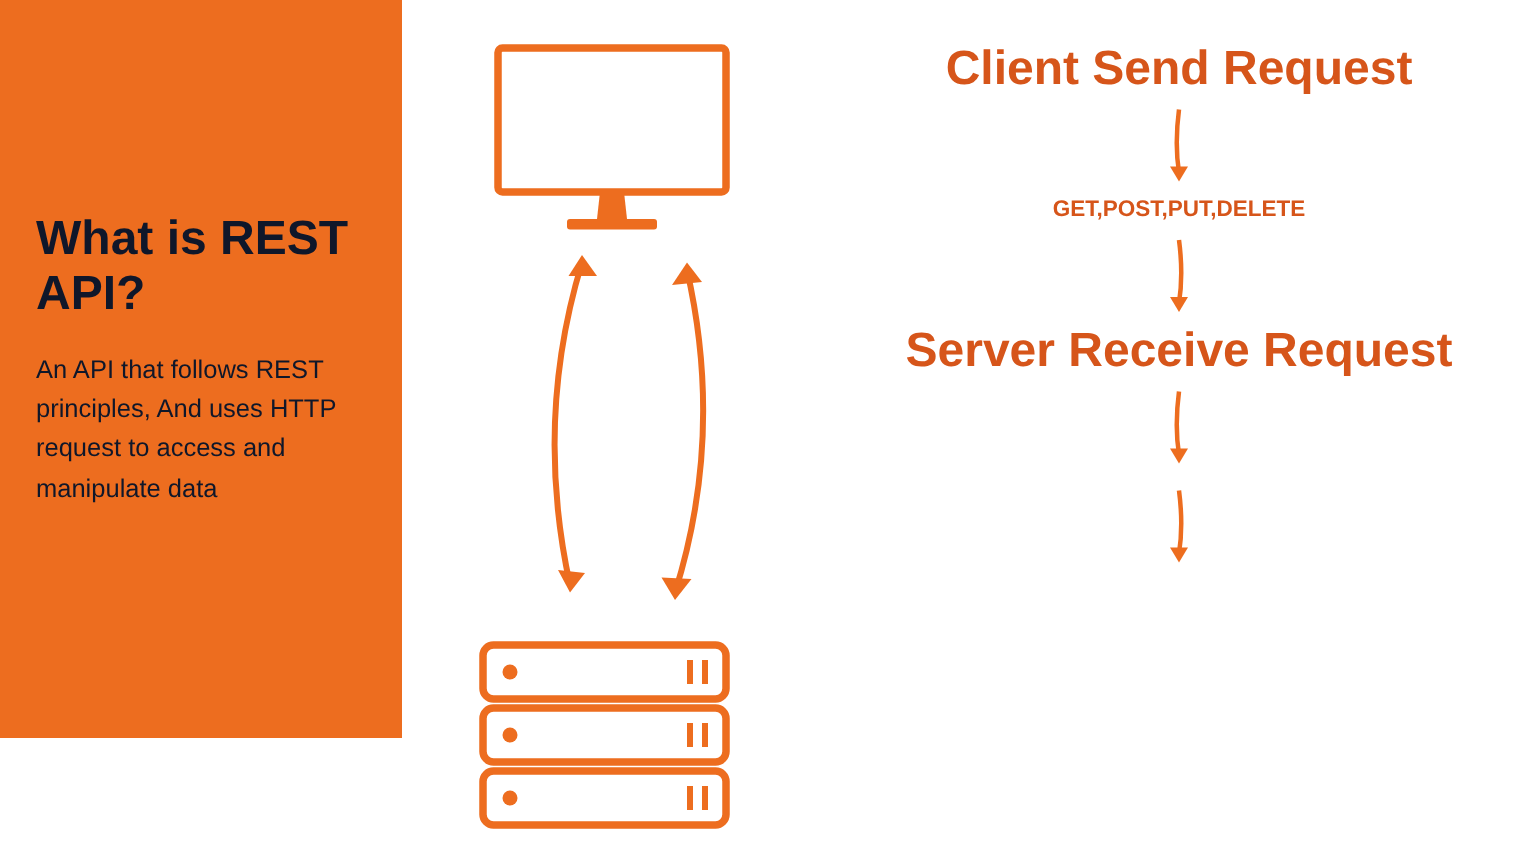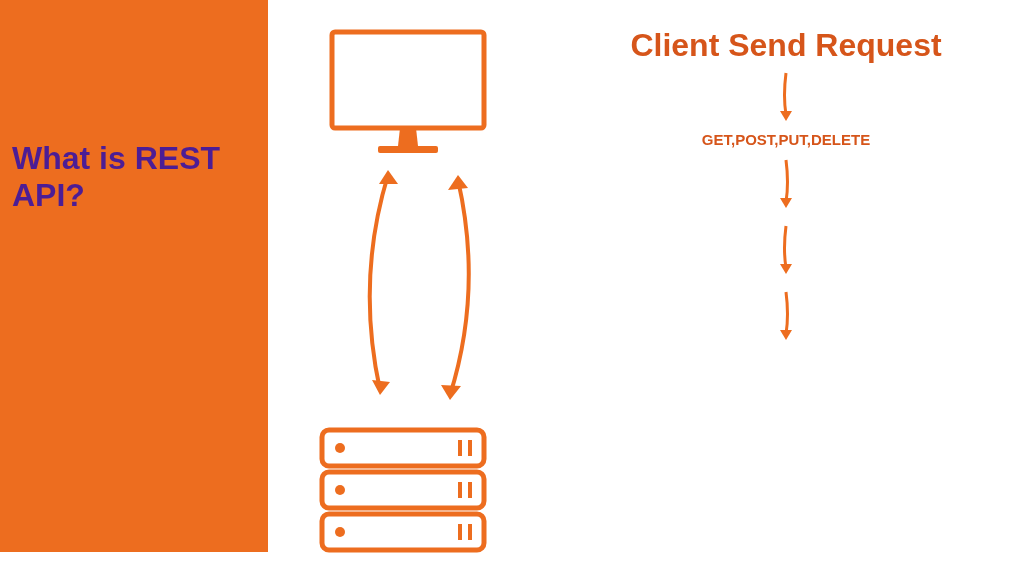--- a/index.html
+++ b/index.html
@@ -5,24 +5,24 @@
     * { margin: 0; padding: 0; box-sizing: border-box; }
     body {
       width: 1024px;
       height: 576px;
       display: flex;
       font-family: Arial, Helvetica, sans-serif;
       overflow: hidden;
     }
     .sidebar {
       width: 268px;
-      height: 552px;
+      height: 492px;
       background: #ed6d1f;
-      color: #4c1d95;
-      padding: 140px 24px 0 12px;
+      color: #0f172a;
+      padding: 140px 24px 0 24px;
     }
     .sidebar h1 {
       font-size: 32px;
       font-weight: 700;
       line-height: 1.15;
       margin-bottom: 20px;
     }
     .sidebar p {
       font-size: 17px;
       font-weight: 400;
@@ -76,20 +76,21 @@
     }
     .flow-arrow {
       margin: 8px 0 6px 0;
     }
   </style>
 </head>
 <body>
 
 <div class="sidebar">
   <h1>What is REST API?</h1>
+  <p>An API that follows REST principles, And uses HTTP request to access and manipulate data</p>
 </div>
 
 <div class="middle">
 
   <svg class="monitor" width="160" height="130" viewBox="0 0 160 130">
     <rect x="4" y="4" width="152" height="96" rx="3" fill="none" stroke="#ed6d1f" stroke-width="5"></rect>
     <path d="M 72 100 L 70 118 L 90 118 L 88 100 Z" fill="#ed6d1f"></path>
     <rect x="50" y="118" width="60" height="7" rx="2" fill="#ed6d1f"></rect>
   </svg>
 
@@ -129,20 +130,21 @@
     <polygon points="9,50 3,40 15,40" fill="#ed6d1f"></polygon>
   </svg>
 
   <div class="flow-sub">GET,POST,PUT,DELETE</div>
 
   <svg class="flow-arrow" width="18" height="52" viewBox="0 0 18 52">
     <path d="M 9 2 Q 12 25 9 44" fill="none" stroke="#ed6d1f" stroke-width="3"></path>
     <polygon points="9,50 3,40 15,40" fill="#ed6d1f"></polygon>
   </svg>
 
+  <div class="flow-title">Server Receive Request</div>
 
   <svg class="flow-arrow" width="18" height="52" viewBox="0 0 18 52">
     <path d="M 9 2 Q 6 25 9 44" fill="none" stroke="#ed6d1f" stroke-width="3"></path>
     <polygon points="9,50 3,40 15,40" fill="#ed6d1f"></polygon>
   </svg>
 
 
   <svg class="flow-arrow" width="18" height="52" viewBox="0 0 18 52">
     <path d="M 9 2 Q 12 25 9 44" fill="none" stroke="#ed6d1f" stroke-width="3"></path>
     <polygon points="9,50 3,40 15,40" fill="#ed6d1f"></polygon>

